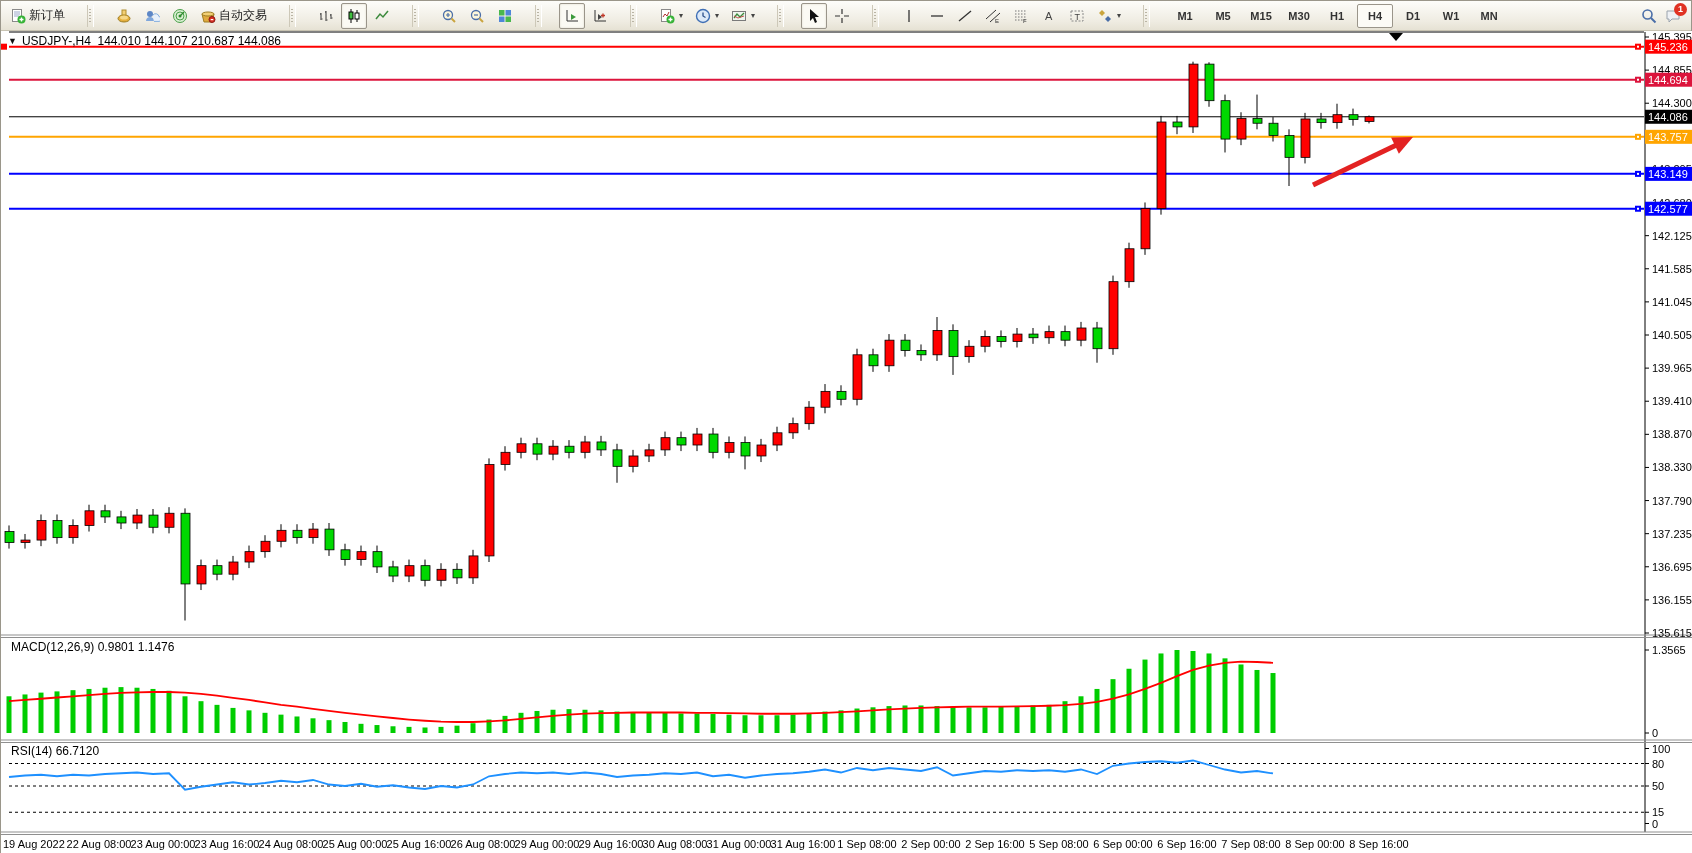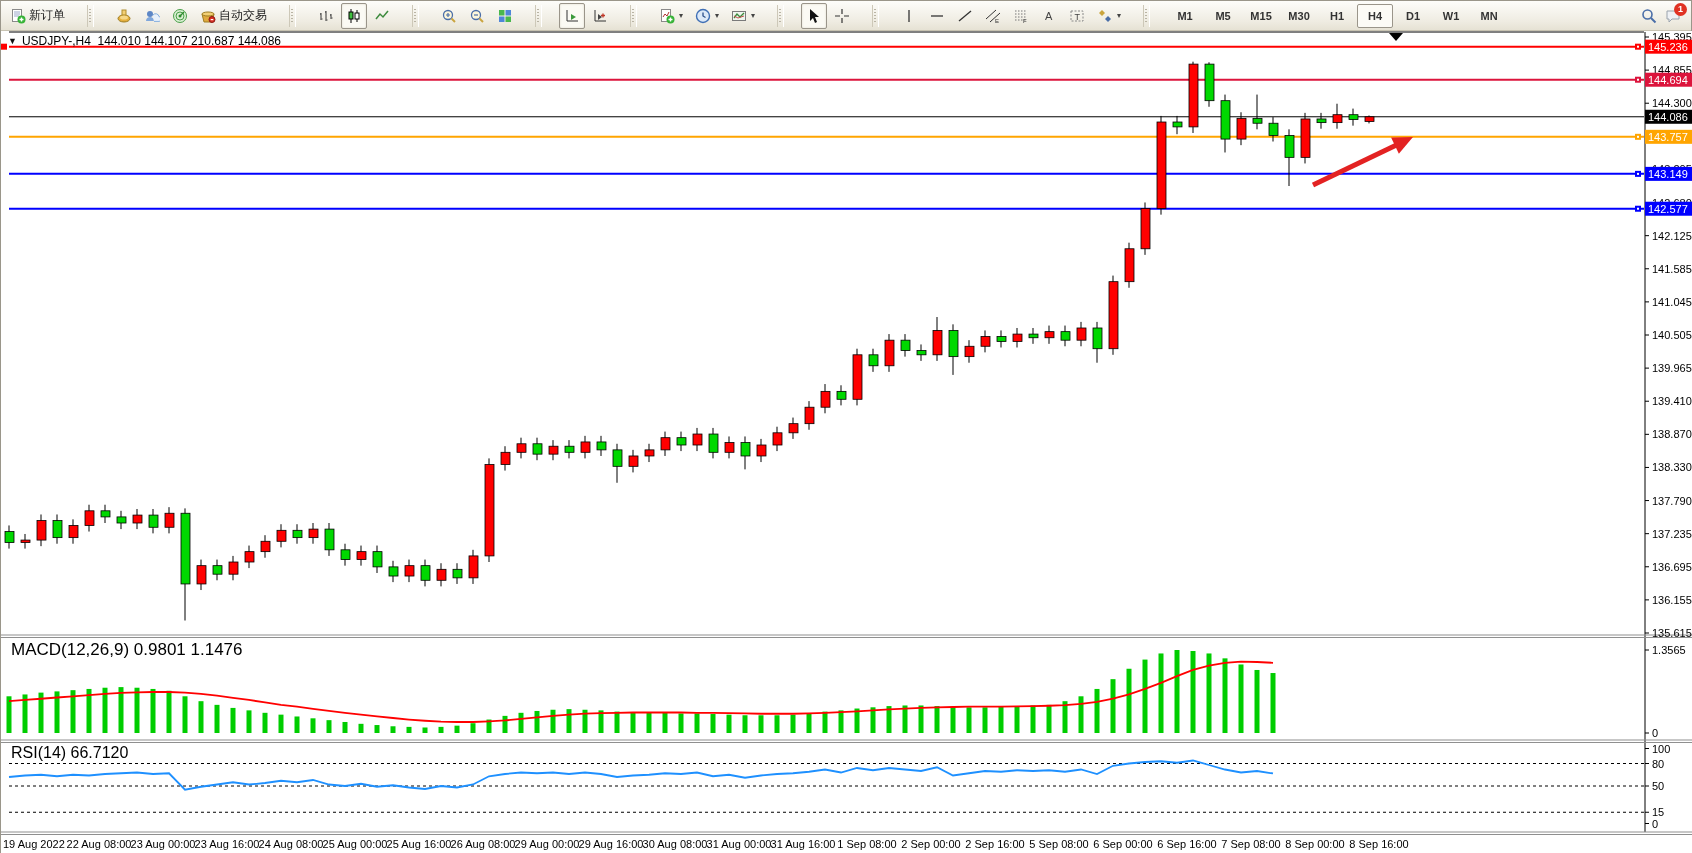--- a/index.html
+++ b/index.html
@@ -24,22 +24,22 @@
   .ico{display:inline-flex;width:16px;height:16px;}
   .badge{position:absolute;right:-6px;top:-5px;background:#e03223;color:#fff;border-radius:50%;
     width:13px;height:13px;font-size:9px;font-weight:bold;display:flex;align-items:center;justify-content:center;}
 
   
   #chart-area{position:absolute;left:0;top:30px;width:1692px;height:823px;background:#fff;}
   #chart-svg{position:absolute;left:0;top:0;}
   .ov-label{position:absolute;font-size:12px;color:#000;white-space:pre;}
   #chart-title{left:7px;top:3px;display:flex;align-items:center;gap:5px;}
   #chart-title .tri{font-size:9px;color:#111;}
-  #macd-label{left:10px;top:609px;font-size:17px;}
-  #rsi-label{left:10px;top:713px;font-size:16px;}
+  #macd-label{left:10px;top:609px;font-size:12px;}
+  #rsi-label{left:10px;top:713px;font-size:12px;}
 </style>
 </head>
 <body>
 
 <div id="app">
 
   <div id="toolbar">
     <div class="tb-group">
       <div class="tb-btn">
         <span class="ico">

